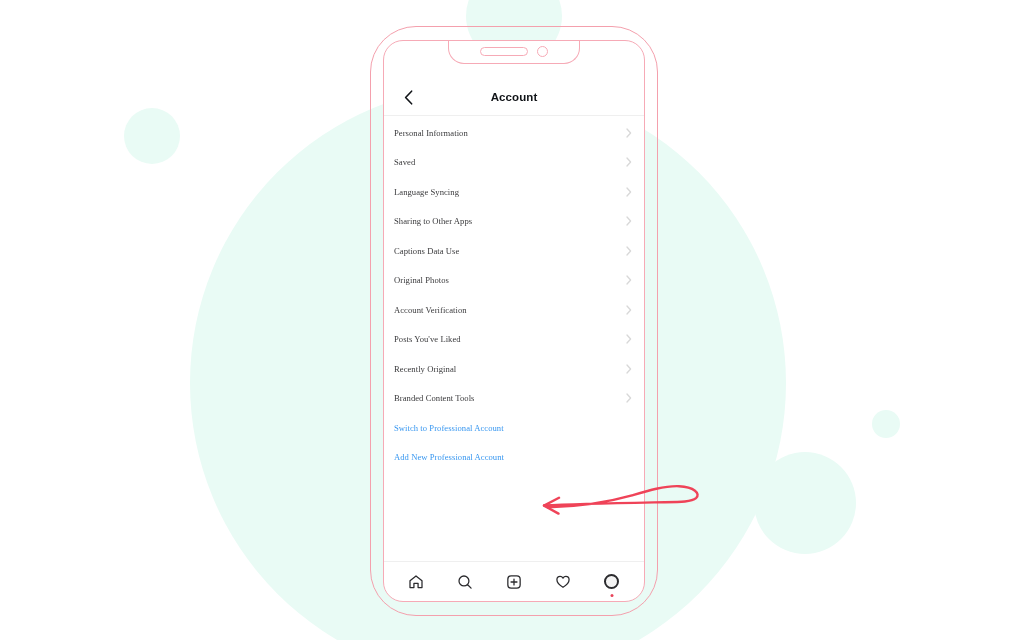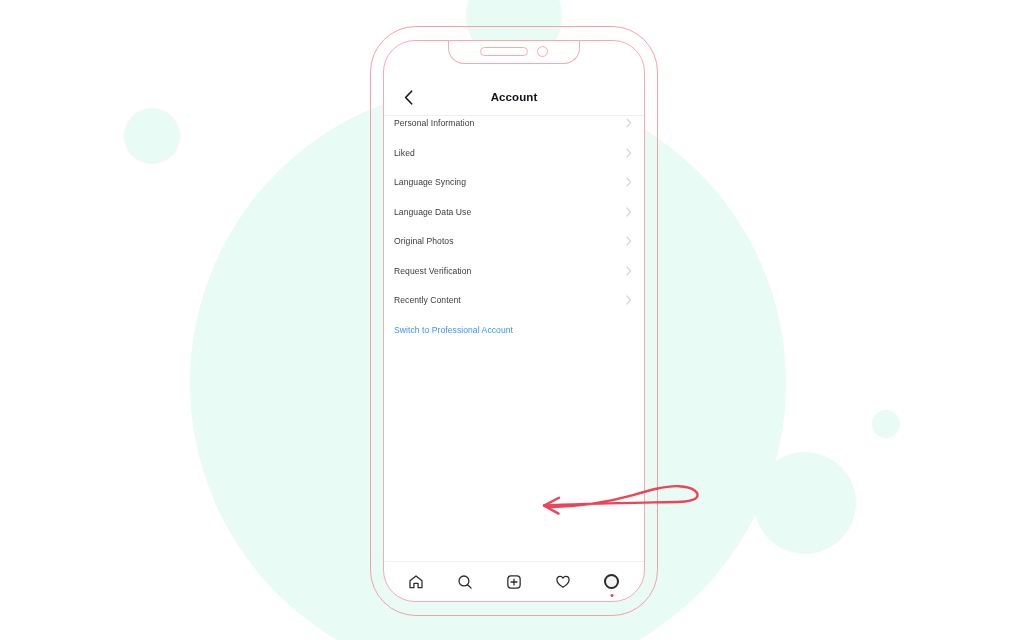--- a/index.html
+++ b/index.html
@@ -46,21 +46,21 @@
   }
 
   
   #phone-inner {
     position: absolute;
     left: 383px;
     top: 40px;
     width: 262px;
     height: 562px;
     border: 1.4px solid #f6aab6;
-    border-radius: 32px;
+    border-radius: 20px;
     background: #ffffff;
     overflow: hidden;
   }
 
   
   #notch {
     position: absolute;
     left: 50%;
     top: -1px;
     transform: translateX(-50%);
@@ -131,24 +131,25 @@
   }
 
   
   #settings-list {
     flex: 1 1 auto;
     padding-top: 2px;
   }
   .list-item {
     height: 29.5px;
     display: flex;
-    align-items: flex-start;
+    align-items: center;
     justify-content: space-between;
     padding: 0 12px 0 10px;
     cursor: pointer;
+    font-family: Liberation Serif, serif;
   }
   .list-item .label {
     font-size: 8.6px;
     color: #3a3a3c;
     letter-spacing: 0.05px;
   }
   .list-item .chev {
     flex: 0 0 auto;
     line-height: 0;
   }
@@ -234,57 +235,78 @@
       <div class="hdr-divider"></div>
 
       <div id="settings-list">
           <div class="list-item">
             <span class="label">Personal Information</span>
             <span class="chev"><svg width="6" height="10" viewBox="0 0 6 10" fill="none">
                 <path d="M1 1 L4.6 5 L1 9" stroke="#d8d8d8" stroke-width="1.3" stroke-linecap="round" stroke-linejoin="round"></path>
               </svg></span>
           </div>
           <div class="list-item">
-            <span class="label">Liked</span>
+            <span class="label">Saved</span>
             <span class="chev"><svg width="6" height="10" viewBox="0 0 6 10" fill="none">
                 <path d="M1 1 L4.6 5 L1 9" stroke="#d8d8d8" stroke-width="1.3" stroke-linecap="round" stroke-linejoin="round"></path>
               </svg></span>
           </div>
           <div class="list-item">
             <span class="label">Language Syncing</span>
             <span class="chev"><svg width="6" height="10" viewBox="0 0 6 10" fill="none">
                 <path d="M1 1 L4.6 5 L1 9" stroke="#d8d8d8" stroke-width="1.3" stroke-linecap="round" stroke-linejoin="round"></path>
               </svg></span>
           </div>
           <div class="list-item">
-            <span class="label">Language Data Use</span>
+            <span class="label">Sharing to Other Apps</span>
+            <span class="chev"><svg width="6" height="10" viewBox="0 0 6 10" fill="none">
+                <path d="M1 1 L4.6 5 L1 9" stroke="#d8d8d8" stroke-width="1.3" stroke-linecap="round" stroke-linejoin="round"></path>
+              </svg></span>
+          </div>
+          <div class="list-item">
+            <span class="label">Captions Data Use</span>
             <span class="chev"><svg width="6" height="10" viewBox="0 0 6 10" fill="none">
                 <path d="M1 1 L4.6 5 L1 9" stroke="#d8d8d8" stroke-width="1.3" stroke-linecap="round" stroke-linejoin="round"></path>
               </svg></span>
           </div>
           <div class="list-item">
             <span class="label">Original Photos</span>
             <span class="chev"><svg width="6" height="10" viewBox="0 0 6 10" fill="none">
                 <path d="M1 1 L4.6 5 L1 9" stroke="#d8d8d8" stroke-width="1.3" stroke-linecap="round" stroke-linejoin="round"></path>
               </svg></span>
           </div>
           <div class="list-item">
-            <span class="label">Request Verification</span>
-            <span class="chev"><svg width="6" height="10" viewBox="0 0 6 10" fill="none">
-                <path d="M1 1 L4.6 5 L1 9" stroke="#d8d8d8" stroke-width="1.3" stroke-linecap="round" stroke-linejoin="round"></path>
-              </svg></span>
-          </div>
-          <div class="list-item">
-            <span class="label">Recently Content</span>
+            <span class="label">Account Verification</span>
+            <span class="chev"><svg width="6" height="10" viewBox="0 0 6 10" fill="none">
+                <path d="M1 1 L4.6 5 L1 9" stroke="#d8d8d8" stroke-width="1.3" stroke-linecap="round" stroke-linejoin="round"></path>
+              </svg></span>
+          </div>
+          <div class="list-item">
+            <span class="label">Posts You've Liked</span>
+            <span class="chev"><svg width="6" height="10" viewBox="0 0 6 10" fill="none">
+                <path d="M1 1 L4.6 5 L1 9" stroke="#d8d8d8" stroke-width="1.3" stroke-linecap="round" stroke-linejoin="round"></path>
+              </svg></span>
+          </div>
+          <div class="list-item">
+            <span class="label">Recently Original</span>
+            <span class="chev"><svg width="6" height="10" viewBox="0 0 6 10" fill="none">
+                <path d="M1 1 L4.6 5 L1 9" stroke="#d8d8d8" stroke-width="1.3" stroke-linecap="round" stroke-linejoin="round"></path>
+              </svg></span>
+          </div>
+          <div class="list-item">
+            <span class="label">Branded Content Tools</span>
             <span class="chev"><svg width="6" height="10" viewBox="0 0 6 10" fill="none">
                 <path d="M1 1 L4.6 5 L1 9" stroke="#d8d8d8" stroke-width="1.3" stroke-linecap="round" stroke-linejoin="round"></path>
               </svg></span>
           </div>
           <div class="list-item link">
             <span class="label">Switch to Professional Account</span>
+          </div>
+          <div class="list-item link">
+            <span class="label">Add New Professional Account</span>
           </div>
         </div>
 
       <div id="bottom-nav">
 
         <div class="nav-icon">
           <svg width="16" height="16" viewBox="0 0 20 20" fill="none">
             <path d="M2.5 8.4 L10 2.4 L17.5 8.4 L17.5 17 L12.6 17 L12.6 11.6 L7.4 11.6 L7.4 17 L2.5 17 Z" stroke="#2b2b2e" stroke-width="1.6" stroke-linejoin="round" stroke-linecap="round"></path>
           </svg>
         </div>

